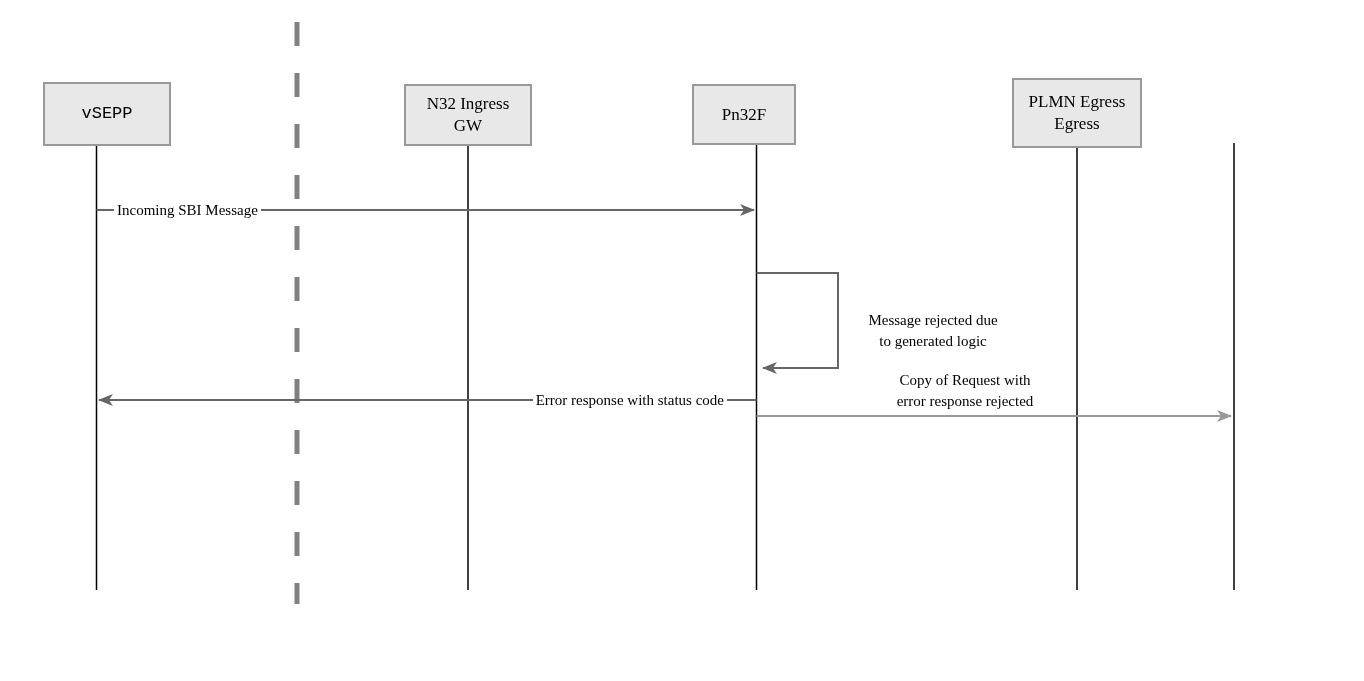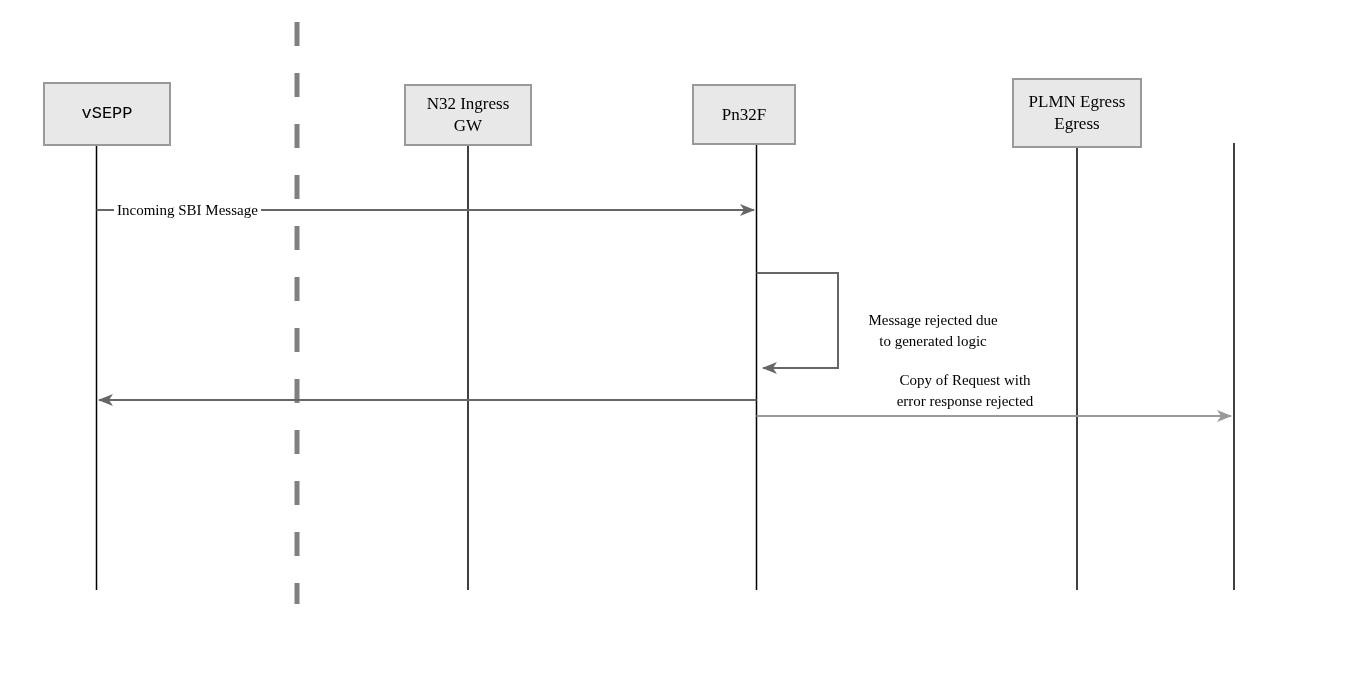--- a/index.html
+++ b/index.html
@@ -63,20 +63,23 @@
 
   <div class="msg-label" id="lbl-incoming">
     <div>Incoming SBI Message</div>
   </div>
 
   <div class="msg-label" id="lbl-selfnote">
     <div>Message rejected due</div>
     <div>to generated logic</div>
   </div>
 
+  <div class="msg-label" id="lbl-error">
+    <div>Error response with status code</div>
+  </div>
 
   <div class="msg-label" id="lbl-copy">
     <div>Copy of Request with</div>
     <div>error response rejected</div>
   </div>
 
   <div class="participant" id="p-vsepp">
     <div>vSEPP</div>
   </div>
 

